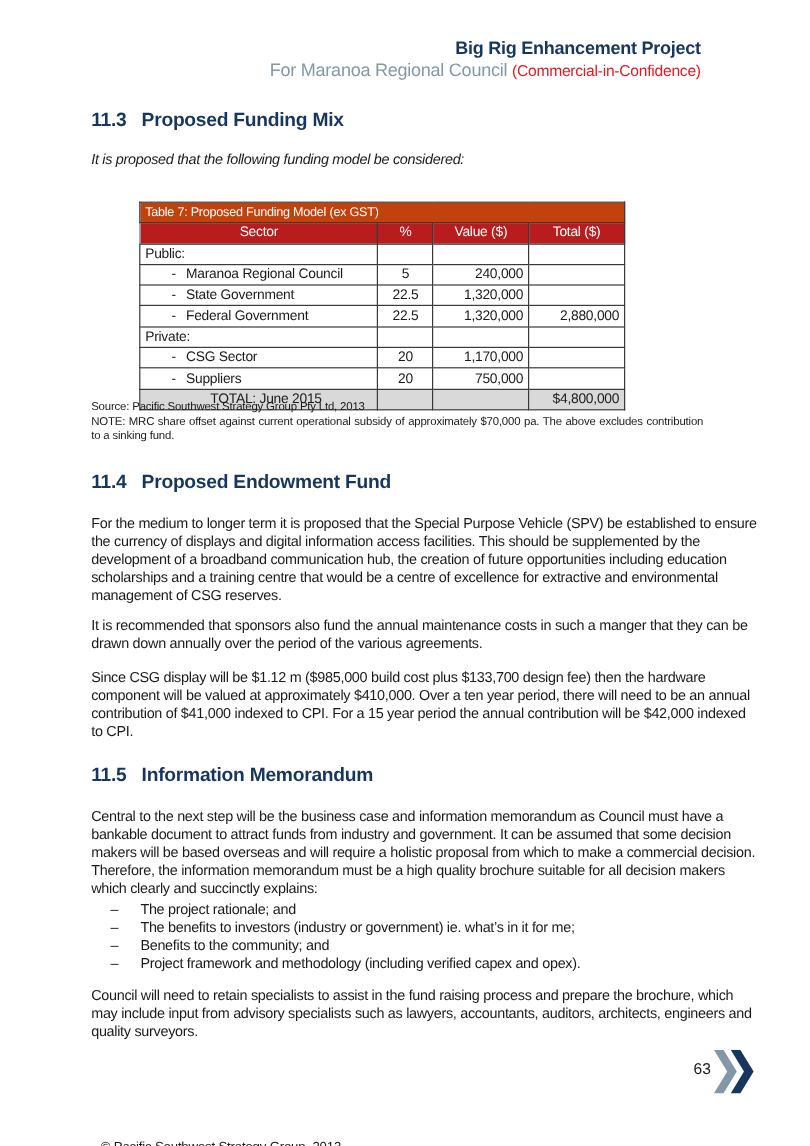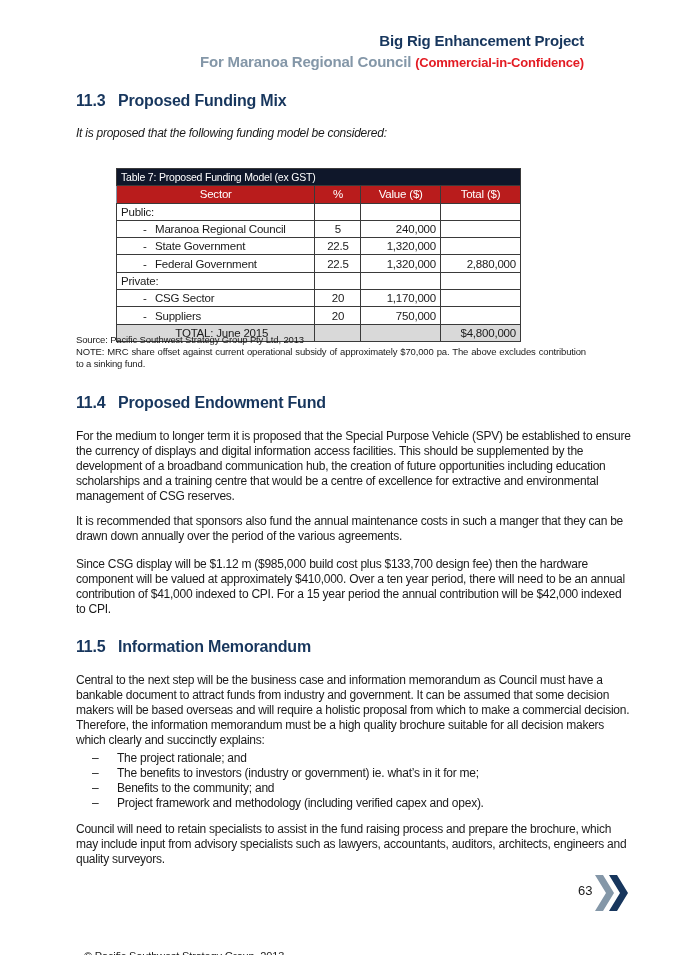--- a/index.html
+++ b/index.html
@@ -1,27 +1,27 @@
 <!DOCTYPE html>
 <html><head>
 <meta charset="utf-8">
 <style>
   html, body { margin: 0; padding: 0; background: #ffffff; }
   body { width: 675px; height: 955px; position: relative; overflow: hidden;
          font-family: "Liberation Sans", sans-serif; color: #1a1a1a; }
   .header { position: absolute; right: 91px; top: 32px; text-align: right; }
   .header .title { font-size: 15px; font-weight: bold; color: #17365d; line-height: 18px; letter-spacing: -0.2px; }
-  .header .sub { font-size: 15px; font-weight: bold; color: #8497a8; line-height: 24px; letter-spacing: -0.2px; }
+  .header .sub { font-size: 15px; font-weight: normal; color: #8497a8; line-height: 18px; letter-spacing: -0.2px; }
   .header .sub .conf { color: #e31b23; font-size: 13px; }
   h2 { position: absolute; left: 76px; margin: 0; font-size: 16px; font-weight: bold; color: #17365d; letter-spacing: -0.2px; }
   h2 .num { display: inline-block; width: 42px; }
   .para { position: absolute; left: 76px; width: 556px; font-size: 12px; line-height: 15px; margin: 0; letter-spacing: -0.25px; }
   table.funding { position: absolute; left: 116px; top: 168px; width: 405px; border-collapse: collapse; font-size: 11.5px; letter-spacing: -0.2px; }
   table.funding td, table.funding th { border: 1px solid #3a3a3a; padding: 0 4px; height: 16.3px; line-height: 16px; }
-  .cap-row th { background: #0f172a; color: #ffffff; text-align: left; font-weight: normal; font-size: 10.5px; border: 1px solid #17365d; height: 14px; line-height: 14px; }
+  .cap-row th { background: #c2410c; color: #ffffff; text-align: left; font-weight: normal; font-size: 10.5px; border: 1px solid #17365d; height: 14px; line-height: 14px; }
   .head-row th { background: #b91c1c; color: #ffffff; font-weight: normal; text-align: center; border-color: #8497a8; border-left: 1px solid #ffffff; height: 15px; line-height: 15px; }
   .head-row th:first-child { border-left-color: #8497a8; }
   td.c-sector { width: 186px; }
   td.c-pct { width: 38px; text-align: center; }
   td.c-val { width: 72px; text-align: right; }
   td.c-tot { width: 72px; text-align: right; }
   td.indent .dash { display: inline-block; width: 34px; padding-left: 22px; box-sizing: border-box; }
   td.group { padding-left: 4px; }
   td.group2 { padding-left: 16px; margin-left: 48px; }
   tr.total-row td { background: #d9d9d9; }

